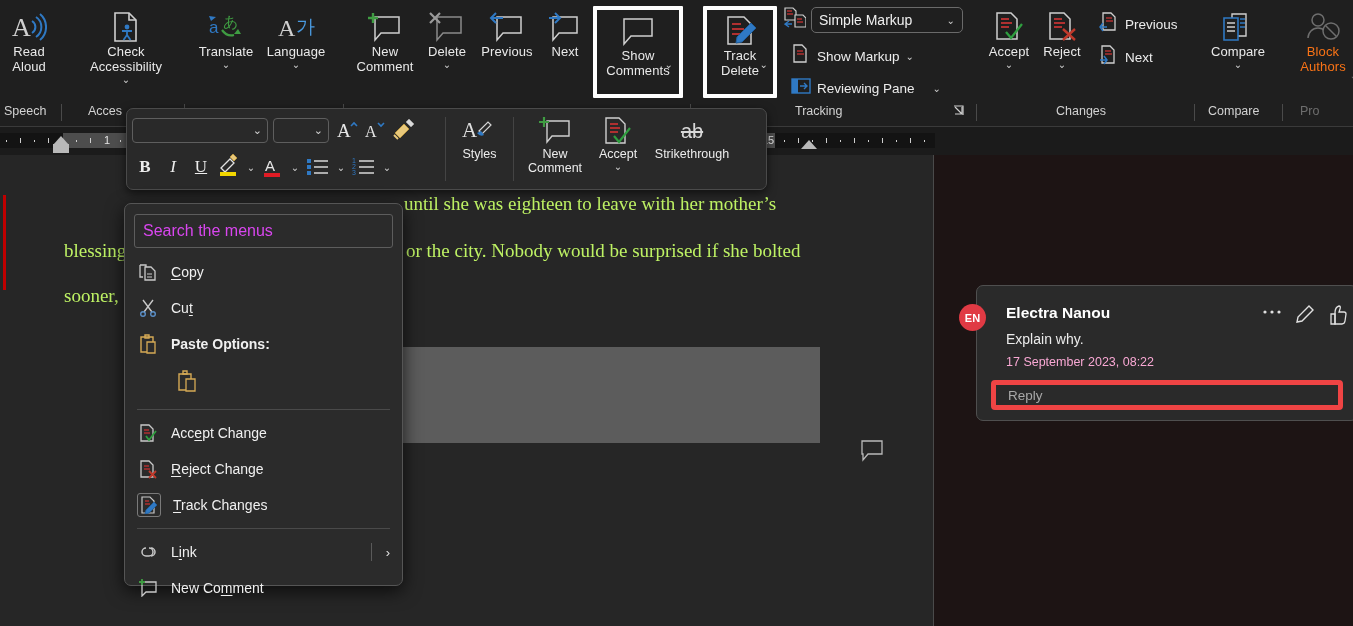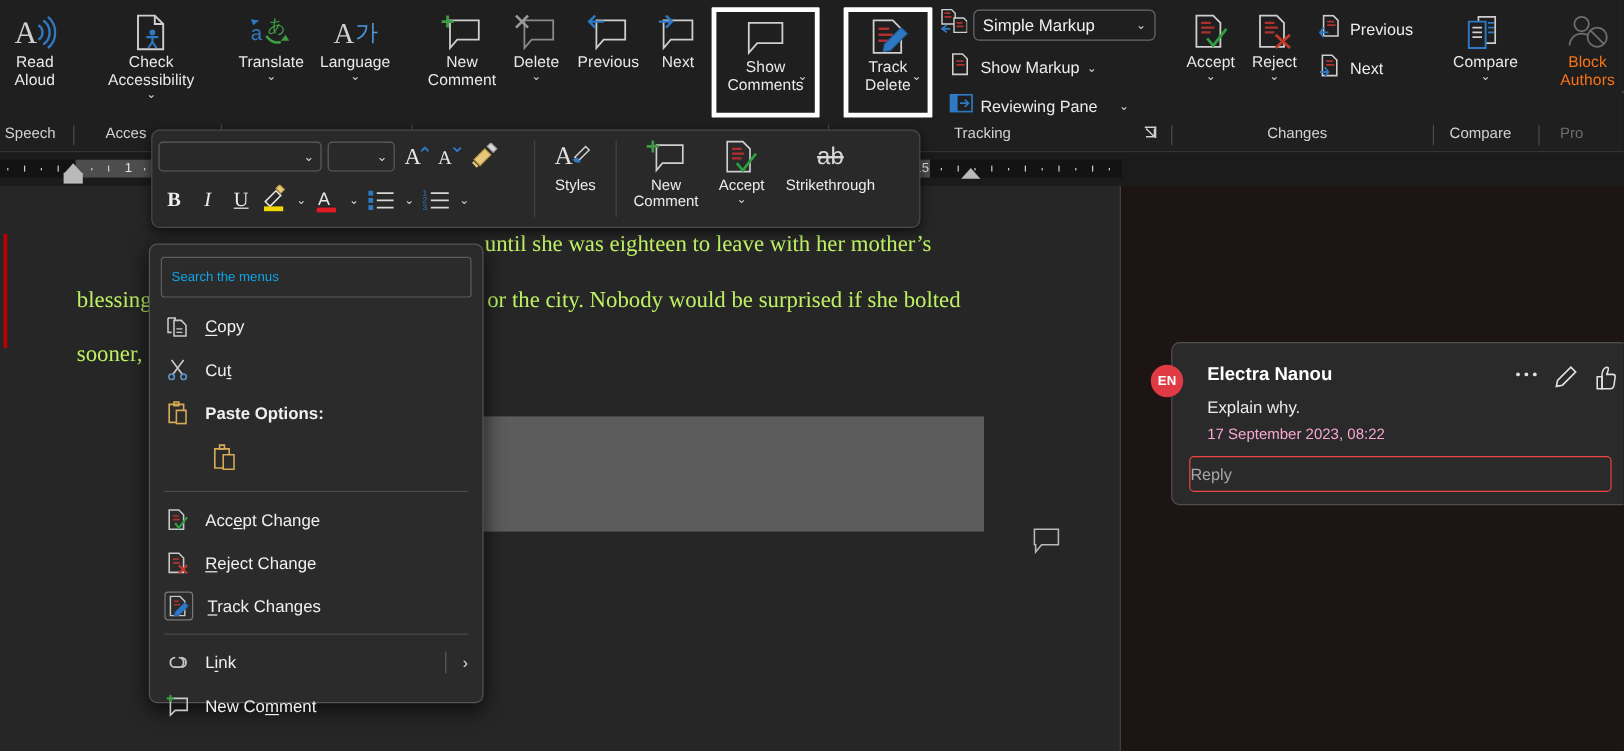--- a/index.html
+++ b/index.html
@@ -99,21 +99,21 @@
   .mini-big .lbl { font-size: 12.5px; color: #ececec; text-align: center; line-height: 14px; white-space: pre-line; }
 
   
   .ctxmenu {
     position: absolute; left: 124px; top: 203px; width: 279px; height: 383px;
     background: #2b2b2b; border: 1px solid #555; border-radius: 7px;
     box-shadow: 0 5px 18px rgba(0,0,0,.7); padding: 6px 0;
   }
   .ctx-search {
     margin: 4px 9px 6px 9px; height: 28px; border: 1px solid #5d5d5d; border-radius: 3px;
-    display: flex; align-items: center; padding: 16px 8px; font-size: 11px; color: #0ea5e9;
+    display: flex; align-items: center; padding: 16px 8px; font-size: 16px; color: #d946ef;
   }
   .ctx-item {
     display: flex; align-items: center; height: 36px; padding: 0 10px 0 12px; gap: 12px; position: relative;
   }
   .ctx-item .ci { width: 22px; display: flex; align-items: center; justify-content: center; }
   .ctx-item .ct { font-size: 14px; color: #f0f0f0; }
   .ctx-item .ct.bold { font-weight: bold; }
   .ctx-item .arrow { position: absolute; right: 12px; font-size: 13px; color: #e0e0e0; }
   .ctx-item .arrowsep { position: absolute; right: 30px; top: 9px; width: 1px; height: 18px; background: #5a5a5a; }
   .ctx-paste-row { height: 42px; display: flex; align-items: center; padding-left: 52px; }
@@ -132,22 +132,22 @@
   .avatar {
     position: absolute; left: -18px; top: 18px; width: 27px; height: 27px; border-radius: 50%;
     background: #e03a44; color: #fff; font-size: 11px; display: flex; align-items: center; justify-content: center;
     font-weight: 600;
   }
   .cauthor { position: absolute; left: 29px; top: 18px; font-size: 15.5px; font-weight: bold; color: #ffffff; }
   .ctext { position: absolute; left: 29px; top: 45px; font-size: 14px; color: #ebebeb; }
   .cdate { position: absolute; left: 29px; top: 69px; font-size: 12.5px; color: #f9a8d4; }
   .creply {
     position: absolute; left: 14px; top: 94px; width: 352px; height: 30px;
-    border: 1px solid #ef4444; border-radius: 4px; display: flex; align-items: center;
-    font-size: 13.5px; color: #a8a8a8;
+    border: 5px solid #ef4444; border-radius: 4px; display: flex; align-items: center;
+    padding-left: 12px; font-size: 13.5px; color: #a8a8a8;
   }
   .cact { position: absolute; top: 18px; display: flex; align-items: center; justify-content: center; }
 </style>
 </head>
 <body>
 
 <div id="root">
 
   <div class="ribbon">
 

